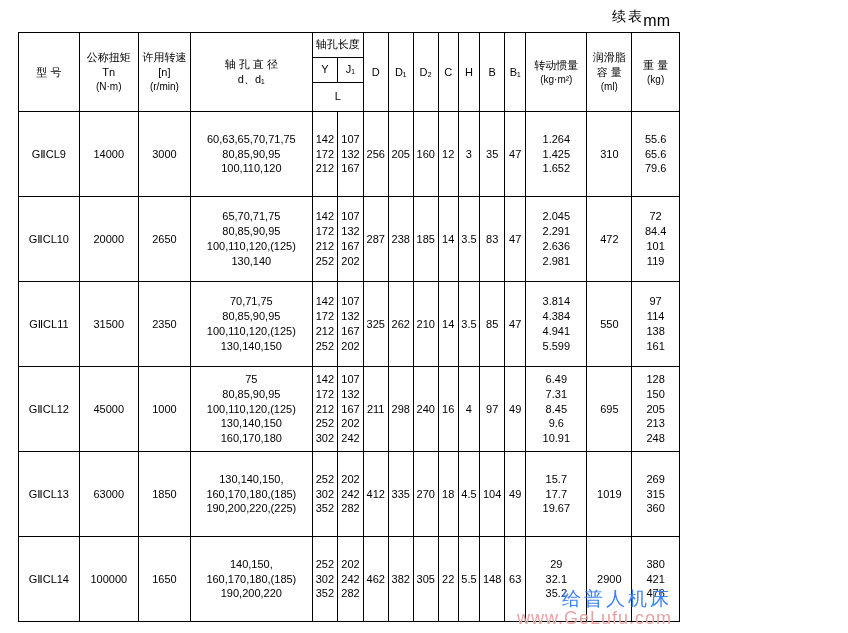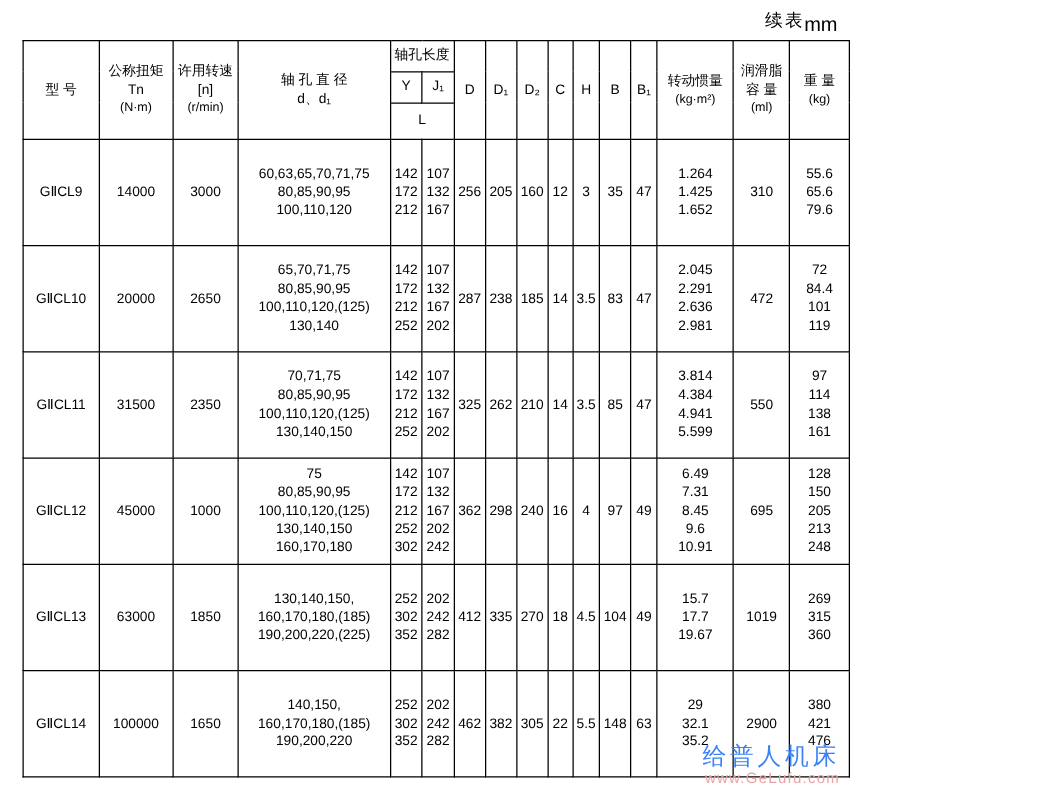--- a/index.html
+++ b/index.html
@@ -99,21 +99,21 @@
     pointer-events: none;
   }
   .wm-cn {
     color: #3b82f6;
     font-size: 19px;
     letter-spacing: 3px;
     font-family: "DejaVu Sans", sans-serif;
   }
   .wm-url {
     color: #e8a3a3;
-    font-size: 12px;
+    font-size: 18px;
     letter-spacing: 1px;
   }
   .hdr-bore-title {
     height: 20px;
     font-size: 11px;
     margin-top: 31px;
   }
   .hdr-bore-sub {
     height: 20px;
     font-size: 10px;
@@ -304,21 +304,21 @@
         <td class="multi">142
 172
 212
 252
 302</td>
         <td class="multi">107
 132
 167
 202
 242</td>
-        <td>362</td>
+        <td>211</td>
         <td>298</td>
         <td>240</td>
         <td>16</td>
         <td>4</td>
         <td>97</td>
         <td>49</td>
         <td class="multi">6.49
 7.31
 8.45
 9.6

